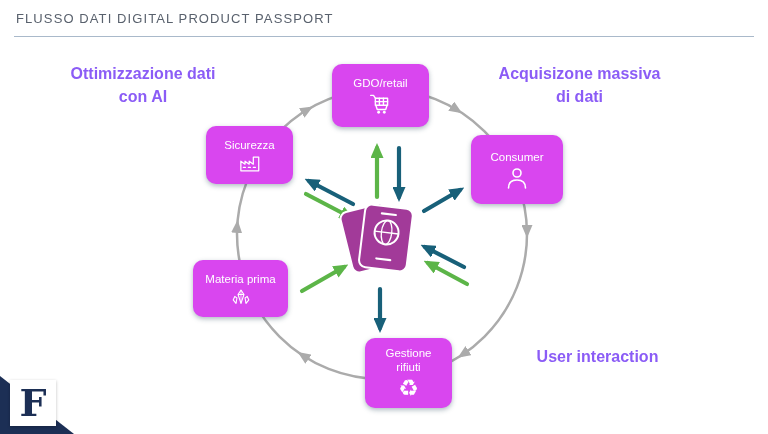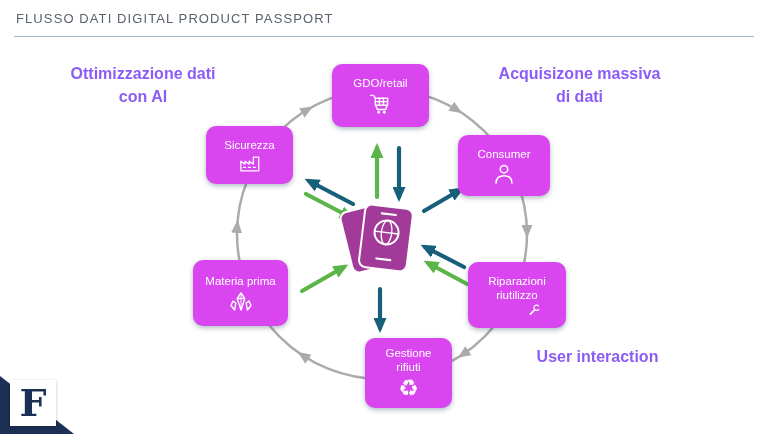--- a/index.html
+++ b/index.html
@@ -27,24 +27,24 @@
   .diagram-svg { position:absolute; left:0; top:0; z-index:1; }
 
   .node {
     position:absolute; background:#d946ef; border-radius:10px; color:#fff;
     display:flex; flex-direction:column; align-items:center; justify-content:center;
     gap:3px; font-size:11.5px; line-height:1.25; text-align:center;
     box-shadow:0 2px 5px rgba(25,60,80,0.35); z-index:2; padding:12px;
     box-sizing:border-box;
   }
   .node-gdo        { left:332px; top:64px;  width:97px; height:63px; }
-  .node-consumer   { left:458px; top:135px; width:92px; height:61px;text-align:center; }
+  .node-consumer   { left:471px; top:135px; width:92px; height:69px;text-align:center; }
   .node-riparazioni{ left:468px; top:262px; width:98px; height:66px; }
   .node-gestione   { left:337px; top:338px; width:87px; height:70px;margin-left:28px; }
-  .node-materia    { left:193px; top:260px; width:95px; height:66px; }
+  .node-materia    { left:193px; top:260px; width:95px; height:57px; }
   .node-produttori { left:206px; top:126px; width:87px; height:58px; }
 
   .node-icon { display:block; }
   .recycle-glyph { font-size:23px; line-height:1; color:#fff; }
   .wrench-corner { align-self:flex-end; margin-right:10px; margin-top:-2px; }
 
   .logo-triangle {
     position:absolute; left:0; bottom:0; width:0; height:0; z-index:4;
     border-bottom:58px solid #1C2F55; border-right:74px solid transparent;
   }
@@ -135,27 +135,20 @@
   </div>
 
   <div class="node node-consumer">
     <span class="node-label">Consumer</span>
     <svg class="node-icon" width="24" height="22" viewBox="0 0 24 21" fill="none" stroke="#ffffff" stroke-width="1.6" stroke-linecap="round">
       <circle cx="12" cy="5.5" r="4"></circle>
       <path d="M3.5,20.5 C3.5,14.5 7.5,12.5 12,12.5 C16.5,12.5 20.5,14.5 20.5,20.5"></path>
     </svg>
   </div>
 
-  <div class="node node-riparazioni">
-    <span class="node-label">Riparazioni riutilizzo</span>
-    <svg class="node-icon wrench-corner" width="20" height="20" viewBox="0 0 22 22" fill="none" stroke="#ffffff" stroke-linecap="round">
-      <path d="M18.9,3.2 A4.8,4.8 0 1 0 19.6,9.6" stroke-width="2.2"></path>
-      <path d="M12.2,10.4 L4.6,18.2" stroke-width="3"></path>
-    </svg>
-  </div>
 
   <div class="node node-gestione">
     <span class="node-label">Gestione rifiuti</span>
     <span class="recycle-glyph">♻</span>
   </div>
 
   <div class="node node-materia">
     <span class="node-label">Materia prima</span>
     <svg class="node-icon" width="24" height="21" viewBox="0 0 24 20" fill="none" stroke="#ffffff" stroke-width="1.4" stroke-linejoin="round">
       <path d="M12,1.5 L15.8,7 L12,18.5 L8.2,7 Z"></path>

